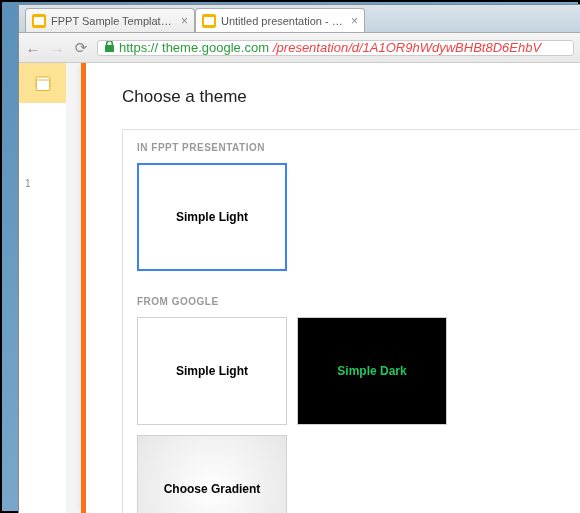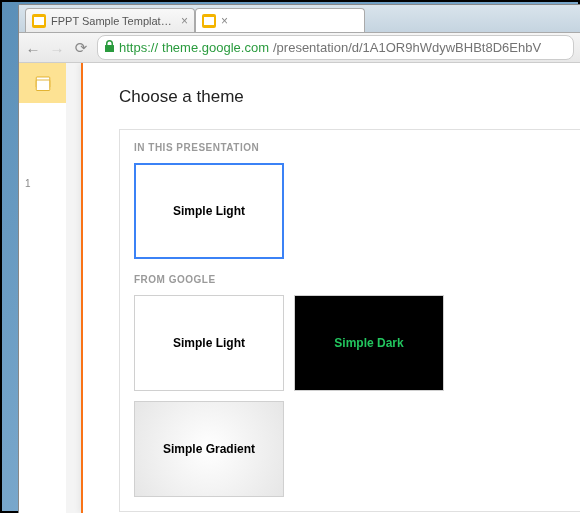--- a/index.html
+++ b/index.html
@@ -58,35 +58,35 @@
     display: flex;
     align-items: center;
     padding: 0 6px;
     gap: 8px;
   }
   .nav-ico {
     color: #888; font-size: 15px; width: 16px; text-align: center;
   }
   .url-box {
     flex: 1;
-    height: 25px;
+    height: 16px;
     background: #fff;
     border: 1px solid #ccc;
-    border-radius: 8px;
+    border-radius: 3px;
     display: flex;
     align-items: center;
     padding: 0 6px;
     gap: 4px;
     font-size: 13px;
     overflow: hidden;
     white-space: nowrap;
   }
   .lock { color: #2a9b3e; font-size: 12px; }
   .url-host { color: #2a9b3e; }
-  .url-path { color: #737373; }
+  .url-path { color: #ef4444; font-style: italic; }
   .content-wrap {
     position: absolute;
     top: 58px;
     left: 0;
     right: 0;
     bottom: 0;
     background: #f4f4f4;
     overflow: hidden;
   }
   .left-column {
@@ -105,21 +105,21 @@
   .left-column .tool svg { width:18px; height:18px; }
   .thumb-area { position:absolute; top:110px; left:0; width:47px; text-align:left; }
   .thumb-area .num { font-size:10px; color:#888; margin-left:6px; }
   .dialog {
     position: absolute;
     left: 62px;
     top: 0;
     right: 0;
     bottom: 0;
     background: #fff;
-    border-left: 2px solid #f97316;
+    border-left: 5px solid #f97316;
     box-shadow: -2px 0 6px rgba(0,0,0,0.06);
   }
   .dialog-inner { padding: 24px 0 0 36px; }
   .dialog h1 {
     font-size: 17px;
     font-weight: normal;
     color: #222;
     margin-bottom: 22px;
   }
   .section-box {
@@ -134,21 +134,21 @@
     color: #9a9a9a;
     margin-bottom: 10px;
   }
   .theme-grid {
     display: flex;
     gap: 10px;
     flex-wrap: wrap;
   }
   .theme-card {
     width: 150px;
-    height: 96px;
+    height: 108px;
     border: 1px solid #d0d0d0;
     display: flex;
     align-items: center;
     justify-content: center;
     font-size: 12px;
     font-weight: bold;
     cursor: pointer;
   }
   .theme-card.selected { border: 2px solid #3b82f6; }
   .theme-card.dark { background: #000; color: #22c55e; }
@@ -166,20 +166,21 @@
       <span class="fav">
           <span class="slides-icon"></span>
         </span>
       <span class="title">FPPT Sample Template - G</span>
       <span class="close">×</span>
     </div>
     <div class="tab active">
       <span class="fav">
           <span class="slides-icon"></span>
         </span>
+      <span class="title">Untitled presentation - Go</span>
       <span class="close">×</span>
     </div>
   </div>
 
   <div class="addr-bar">
     <span class="nav-ico">←</span>
     <span class="nav-ico" style="color:#ccc;">→</span>
     <span class="nav-ico">⟳</span>
     <div class="url-box">
       <span class="lock">
@@ -205,37 +206,37 @@
       <div class="thumb-area">
         <span class="num">1</span>
       </div>
     </div>
 
     <div class="dialog">
       <div class="dialog-inner">
         <h1>Choose a theme</h1>
 
         <div class="section-box">
-          <div class="section-label">IN THIS PRESENTATION</div>
+          <div class="section-label">IN FPPT PRESENTATION</div>
           <div class="theme-grid">
             <div class="theme-card selected">
               <span>Simple Light</span>
             </div>
           </div>
 
-          <div class="section-label" style="margin-top:15px;">FROM GOOGLE</div>
+          <div class="section-label" style="margin-top:25px;">FROM GOOGLE</div>
           <div class="theme-grid">
             <div class="theme-card">
               <span>Simple Light</span>
             </div>
             <div class="theme-card dark">
               <span>Simple Dark</span>
             </div>
             <div class="theme-card gradient">
-              <span>Simple Gradient</span>
+              <span>Choose Gradient</span>
             </div>
           </div>
 
         </div>
 
       </div>
     </div>
 
   </div>
 </div>

